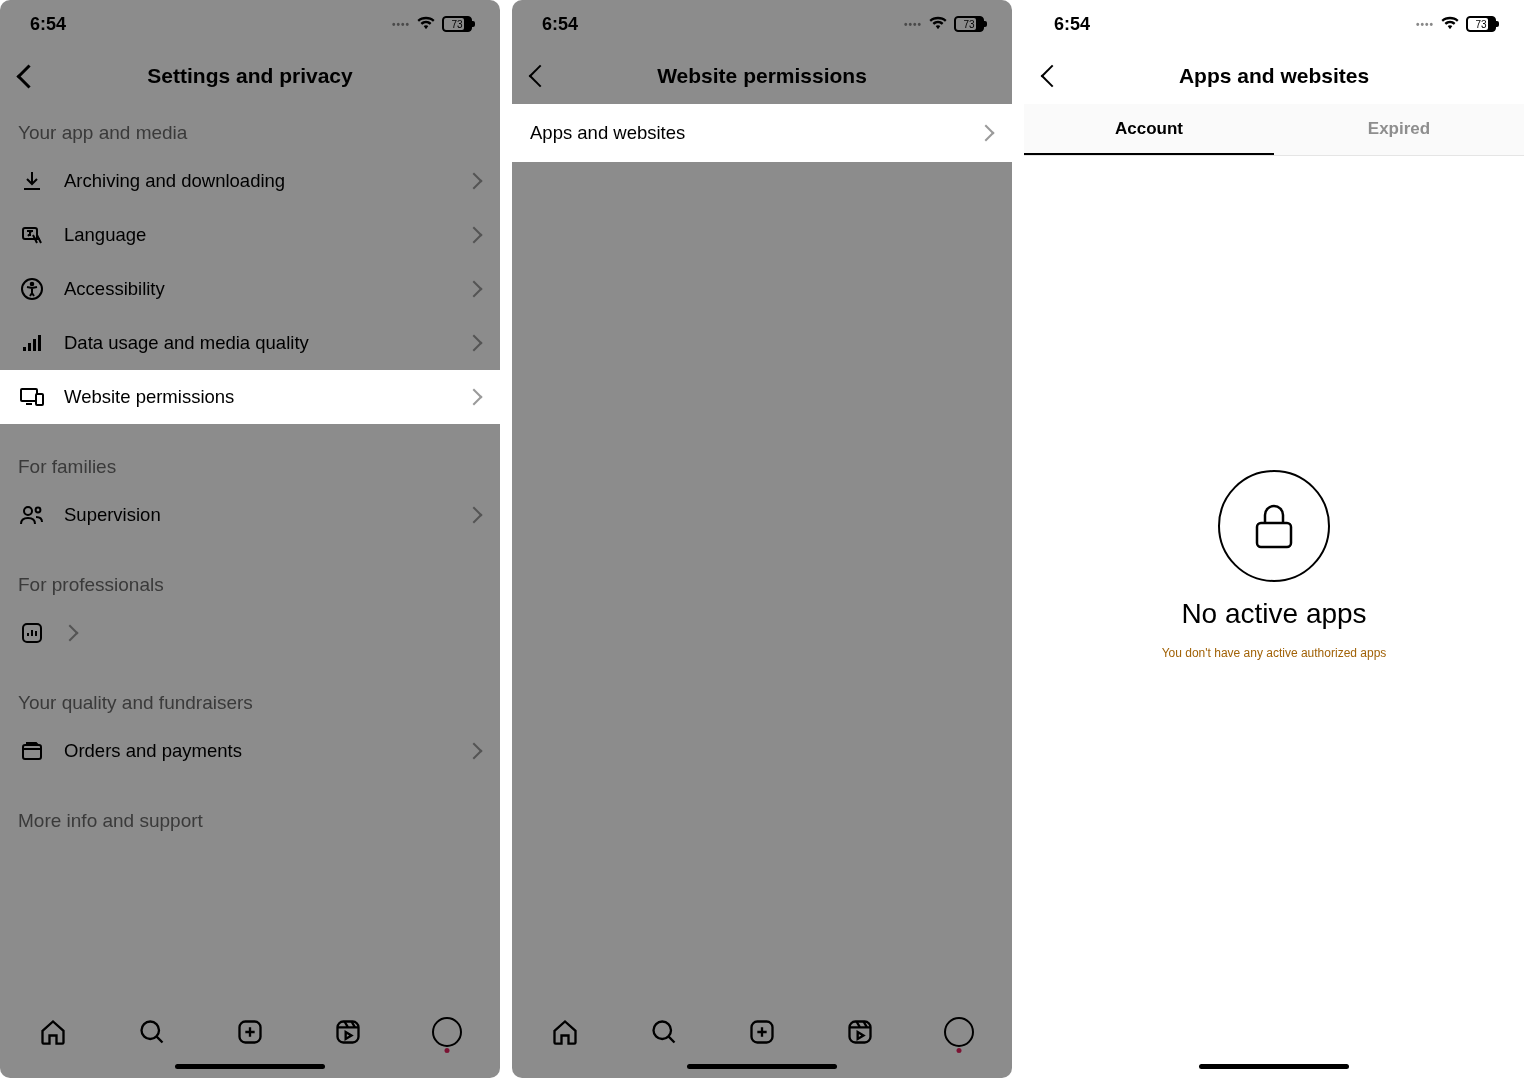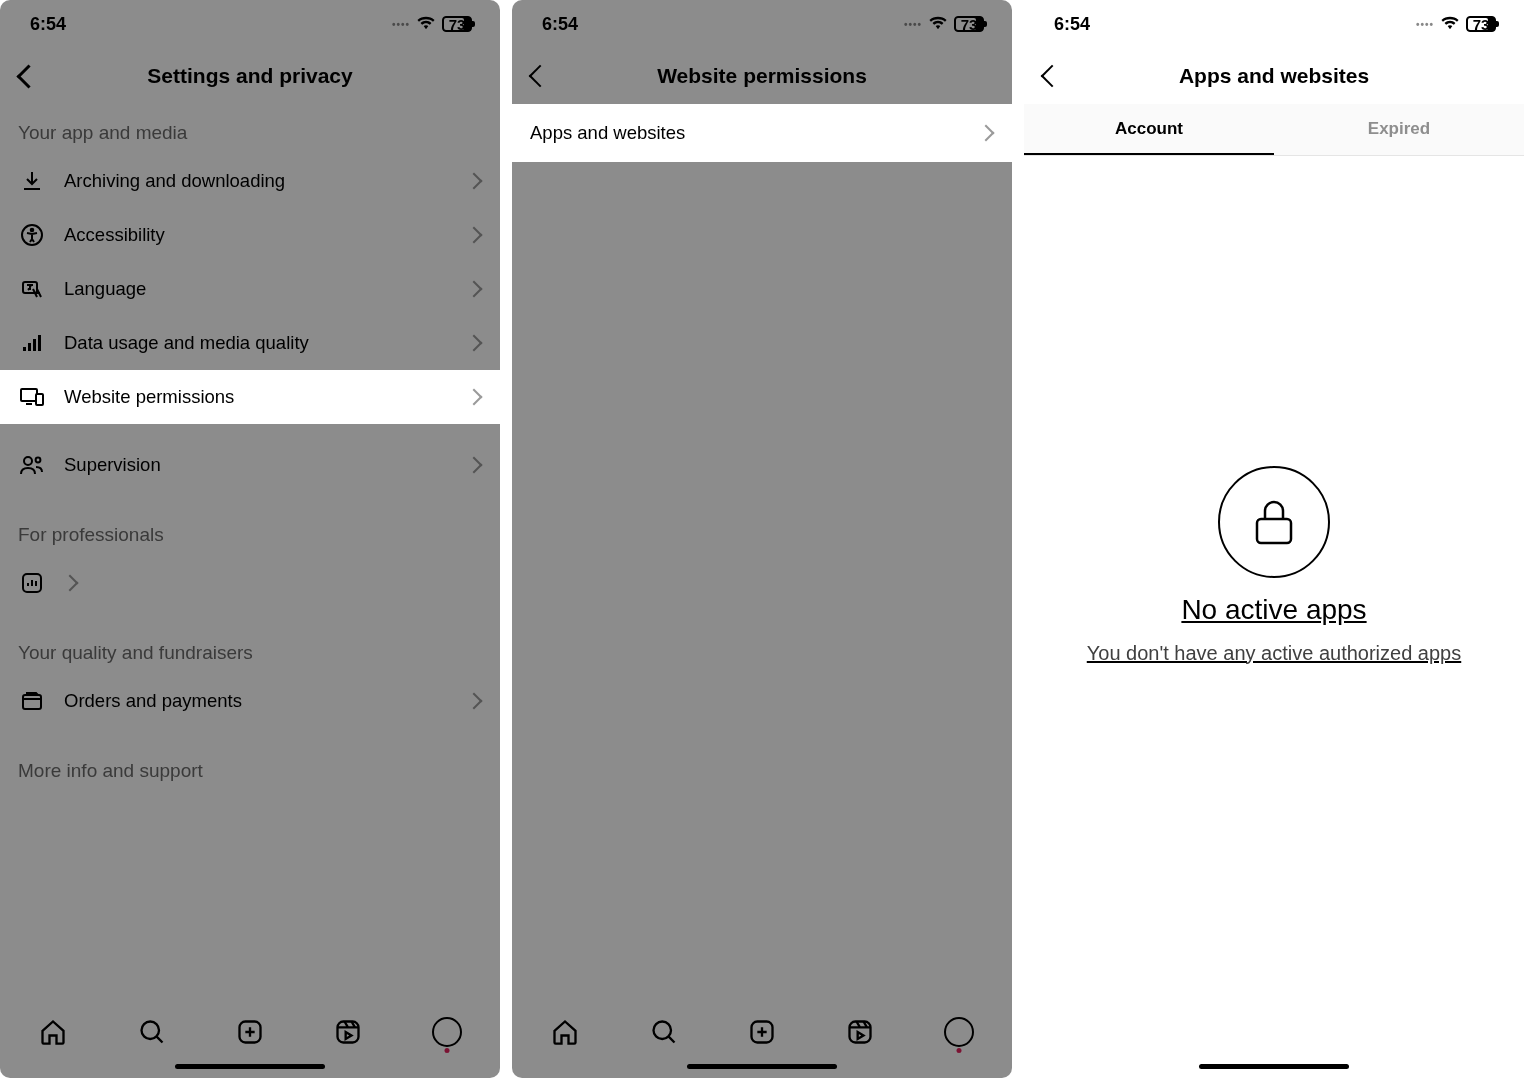--- a/index.html
+++ b/index.html
@@ -53,21 +53,21 @@
     position:relative; display:flex; align-items:center; justify-content:center;
   }
   .battery-shell::after{
     content:""; position:absolute; right:-4px; top:4px; width:3px; height:6px;
     background:#000; border-radius:0 2px 2px 0;
   }
   .battery-fill{
     position:absolute; left:1px; top:1px; bottom:1px; width:72%;
     background:#fff; border-radius:2px;
   }
-  .battery-num{ font-size:15px; font-weight:700; color:#000; position:relative; z-index:1;}
+  .battery-num{ font-size:10px; font-weight:400; color:#000; position:relative; z-index:1;}
   .battery-black .battery-shell{ background:#000; }
   
   .header {
     height: 56px;
     display: flex;
     align-items: center;
     position: relative;
   }
   .header-title {
     position:absolute; left:0; right:0; text-align:center;
@@ -146,28 +146,28 @@
   }
   .tab {
     flex:1; display:flex; align-items:center; justify-content:center;
     font-size:17px; font-weight:600; color:#8e8e8e;
     border-bottom:2px solid transparent;
   }
   .tab.active { color:#000; border-bottom:2px solid #000; }
   
   .empty-state{
     flex:1; display:flex; flex-direction:column; align-items:center; justify-content:center;
-    gap:16px; padding-bottom:90px;text-decoration:underline;
+    gap:16px; padding-bottom:90px;
   }
   .lock-circle{
     width:112px; height:112px; border:2px solid #000; border-radius:50%;
     display:flex; align-items:center; justify-content:center;
   }
   .empty-title{ font-size:28px; font-weight:400; }
-  .empty-sub{ font-size:20px; color:#404040; }
+  .empty-sub{ font-size:12px; color:#a16207; }
   
   .gap { height:14px; background:transparent; }
   
   .wifi-ic{ width:20px; height:14px; }
 </style>
 </head>
 <body>
 
 <div class="phone">
   <div class="dim-overlay"></div>
@@ -205,38 +205,38 @@
           <path d="M12 3v12M7 10l5 5 5-5M4 20h16"></path>
         </svg>
     </span>
     <span class="row-label">Archiving and downloading</span>
     <span class="row-chevron"></span>
   </div>
 
   <div class="row">
     <span class="row-icon">
       <svg width="24" height="24" viewBox="0 0 24 24" fill="none" stroke="#000" stroke-width="2">
+          <rect x="3" y="5" width="14" height="11" rx="2"></rect>
+          <path d="M7 8h6M10 8v5M8 13c1-1 2-2 3-5"></path>
+          <path d="M13 12l4 8M15 16h5M21 20l-4-8"></path>
+        </svg>
+    </span>
+    <span class="row-label">Language</span>
+    <span class="row-chevron"></span>
+  </div>
+
+  <div class="row">
+    <span class="row-icon">
+      <svg width="24" height="24" viewBox="0 0 24 24" fill="none" stroke="#000" stroke-width="2">
           <circle cx="12" cy="12" r="10"></circle>
           <circle cx="12" cy="7" r="1.3" fill="#000"></circle>
           <path d="M7 10l5 1 5-1M12 11v5M10 19l2-3 2 3"></path>
         </svg>
     </span>
     <span class="row-label">Accessibility</span>
-    <span class="row-chevron"></span>
-  </div>
-
-  <div class="row">
-    <span class="row-icon">
-      <svg width="24" height="24" viewBox="0 0 24 24" fill="none" stroke="#000" stroke-width="2">
-          <rect x="3" y="5" width="14" height="11" rx="2"></rect>
-          <path d="M7 8h6M10 8v5M8 13c1-1 2-2 3-5"></path>
-          <path d="M13 12l4 8M15 16h5M21 20l-4-8"></path>
-        </svg>
-    </span>
-    <span class="row-label">Language</span>
     <span class="row-chevron"></span>
   </div>
 
   <div class="row">
     <span class="row-icon">
       <svg width="24" height="24" viewBox="0 0 24 24" fill="#000">
           <rect x="3" y="16" width="3" height="4"></rect>
           <rect x="8" y="12" width="3" height="8"></rect>
           <rect x="13" y="8" width="3" height="12"></rect>
           <rect x="18" y="4" width="3" height="16"></rect>
@@ -252,20 +252,21 @@
           <rect x="2" y="4" width="16" height="12" rx="1"></rect>
           <path d="M7 19h6"></path>
           <rect x="17" y="9" width="7" height="11" rx="1" fill="#fff"></rect>
         </svg>
     </span>
     <span class="row-label">Website permissions</span>
     <span class="row-chevron"></span>
   </div>
 
   <div class="gap"></div>
+  <div class="section-label">For families</div>
 
   <div class="row">
     <span class="row-icon">
       <svg width="26" height="24" viewBox="0 0 26 24" fill="none" stroke="#000" stroke-width="2">
           <circle cx="9" cy="8" r="4"></circle>
           <path d="M2 21c0-4 3-6 7-6s7 2 7 6"></path>
           <circle cx="19" cy="7" r="2.4"></circle>
           <path d="M17 14c3 0 6 1 6 5"></path>
         </svg>
     </span>

